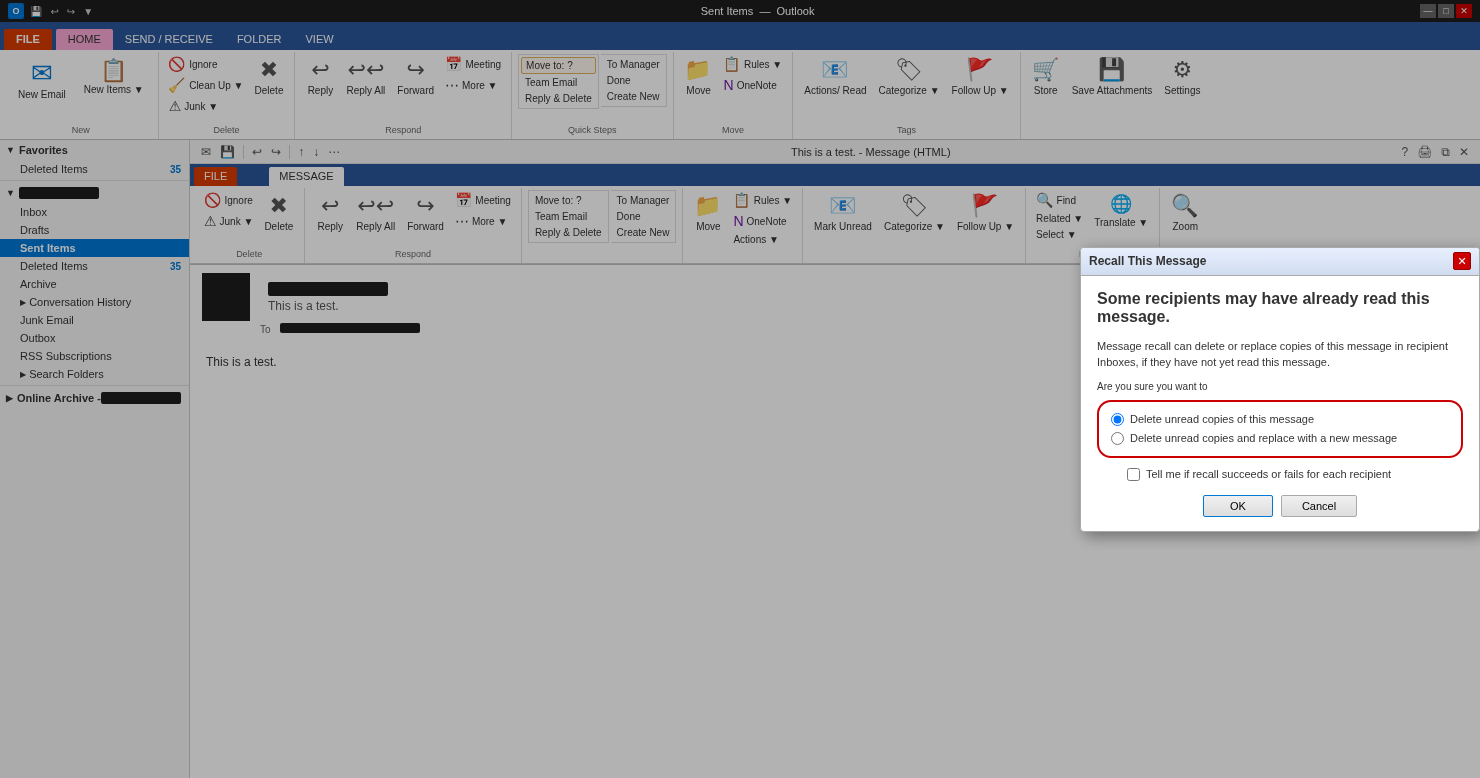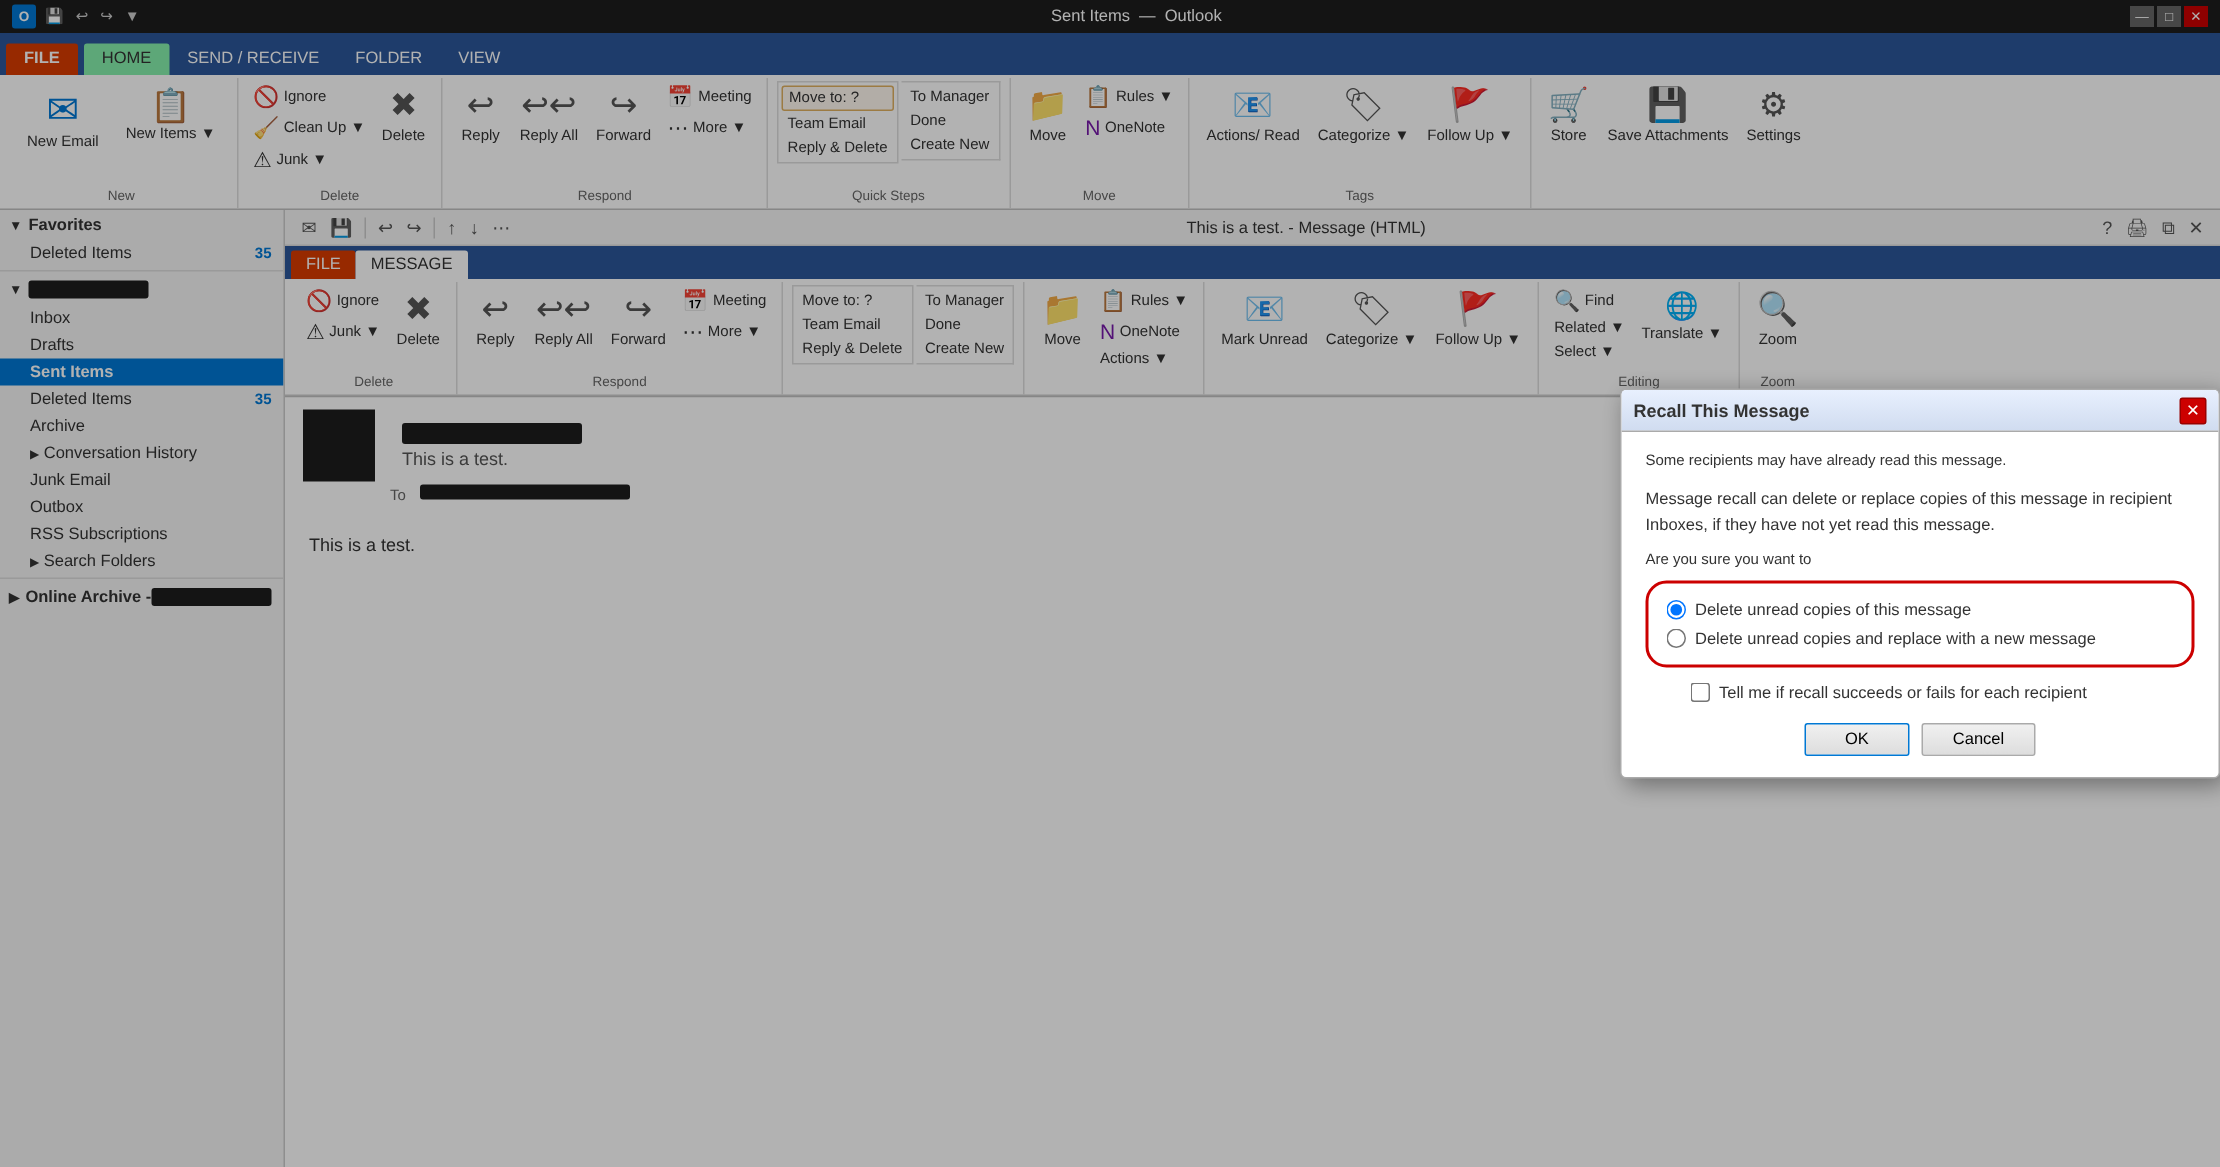--- a/index.html
+++ b/index.html
@@ -35,21 +35,21 @@
       padding: 0 4px;
     }
     .ribbon-tab {
       padding: 4px 12px 5px;
       color: #fff;
       font-size: 11px;
       cursor: pointer;
       border-radius: 2px 2px 0 0;
       font-weight: 400;
     }
-    .ribbon-tab.active { background: #86efac; color: #333; }
+    .ribbon-tab.active { background: #f9a8d4; color: #333; }
     .ribbon-tab.file-tab { background: #d83b01; color: white; margin-right: 4px; font-weight: 600; }
 
     
     .ribbon {
       background: #fff;
       border-bottom: 1px solid #c0c0c0;
       display: flex;
       align-items: stretch;
       padding: 2px 4px 0;
       height: 90px;
@@ -191,21 +191,21 @@
       align-items: flex-end;
       padding: 0 4px;
     }
     .sub-ribbon-tab {
       padding: 3px 10px 4px;
       color: #fff;
       font-size: 11px;
       cursor: pointer;
       border-radius: 2px 2px 0 0;
     }
-    .sub-ribbon-tab.active { background: #fff; color: #333; }
+    .sub-ribbon-tab.active { background: #fff; color: #333; margin-left: 32px; }
     .sub-ribbon-tab.file { background: #d83b01; color: #fff; }
 
     .sub-ribbon-content {
       display: flex;
       align-items: stretch;
       padding: 2px 4px 0;
       height: 78px;
       border-bottom: 1px solid #ccc;
     }
 
@@ -255,22 +255,22 @@
       color: white;
       cursor: pointer;
       font-size: 11px;
       display: flex; align-items: center; justify-content: center;
       border-radius: 2px;
     }
     .dialog-body {
       padding: 14px 16px;
     }
     .dialog-warning {
-      font-size: 10px;
-      font-weight: 400;
+      font-size: 16px;
+      font-weight: 700;
       color: #333;
       margin-bottom: 12px;
     }
     .dialog-description {
       font-size: 11px;
       color: #333;
       line-height: 1.5;
       margin-bottom: 10px;
     }
     .dialog-question {

